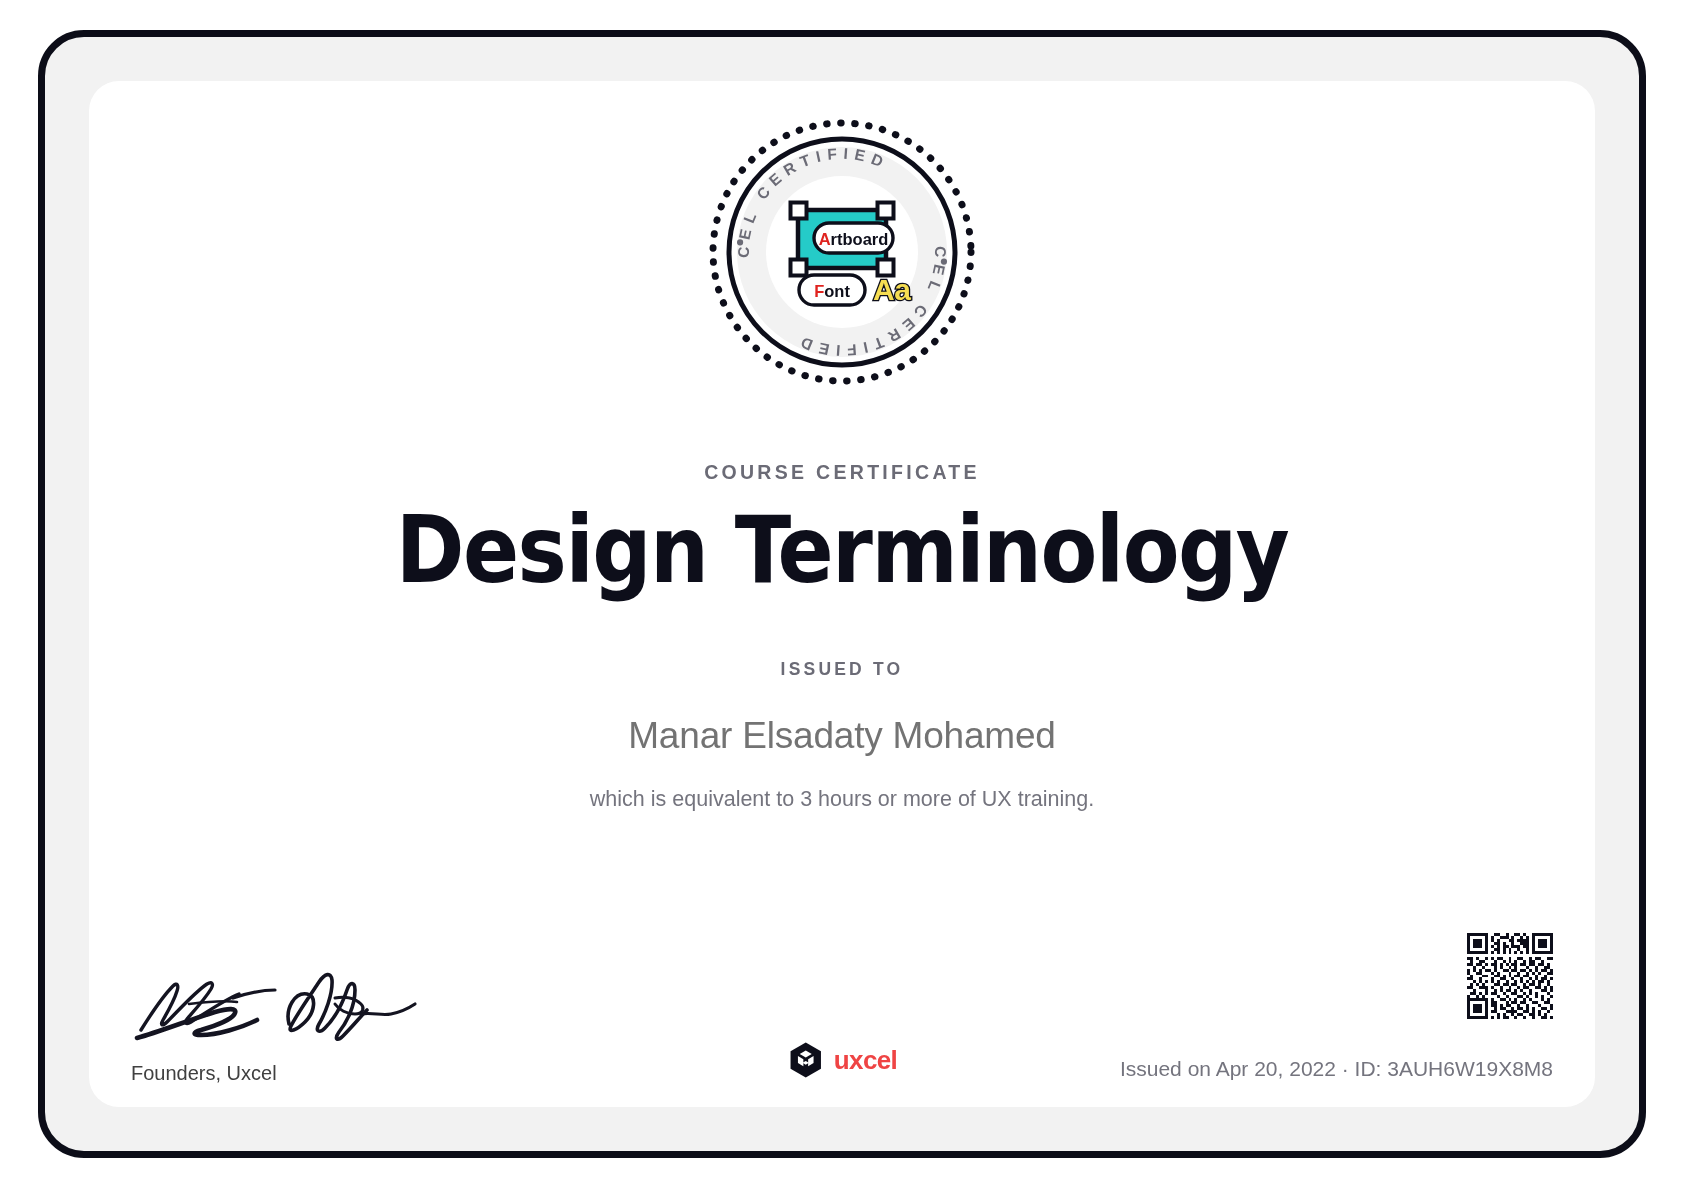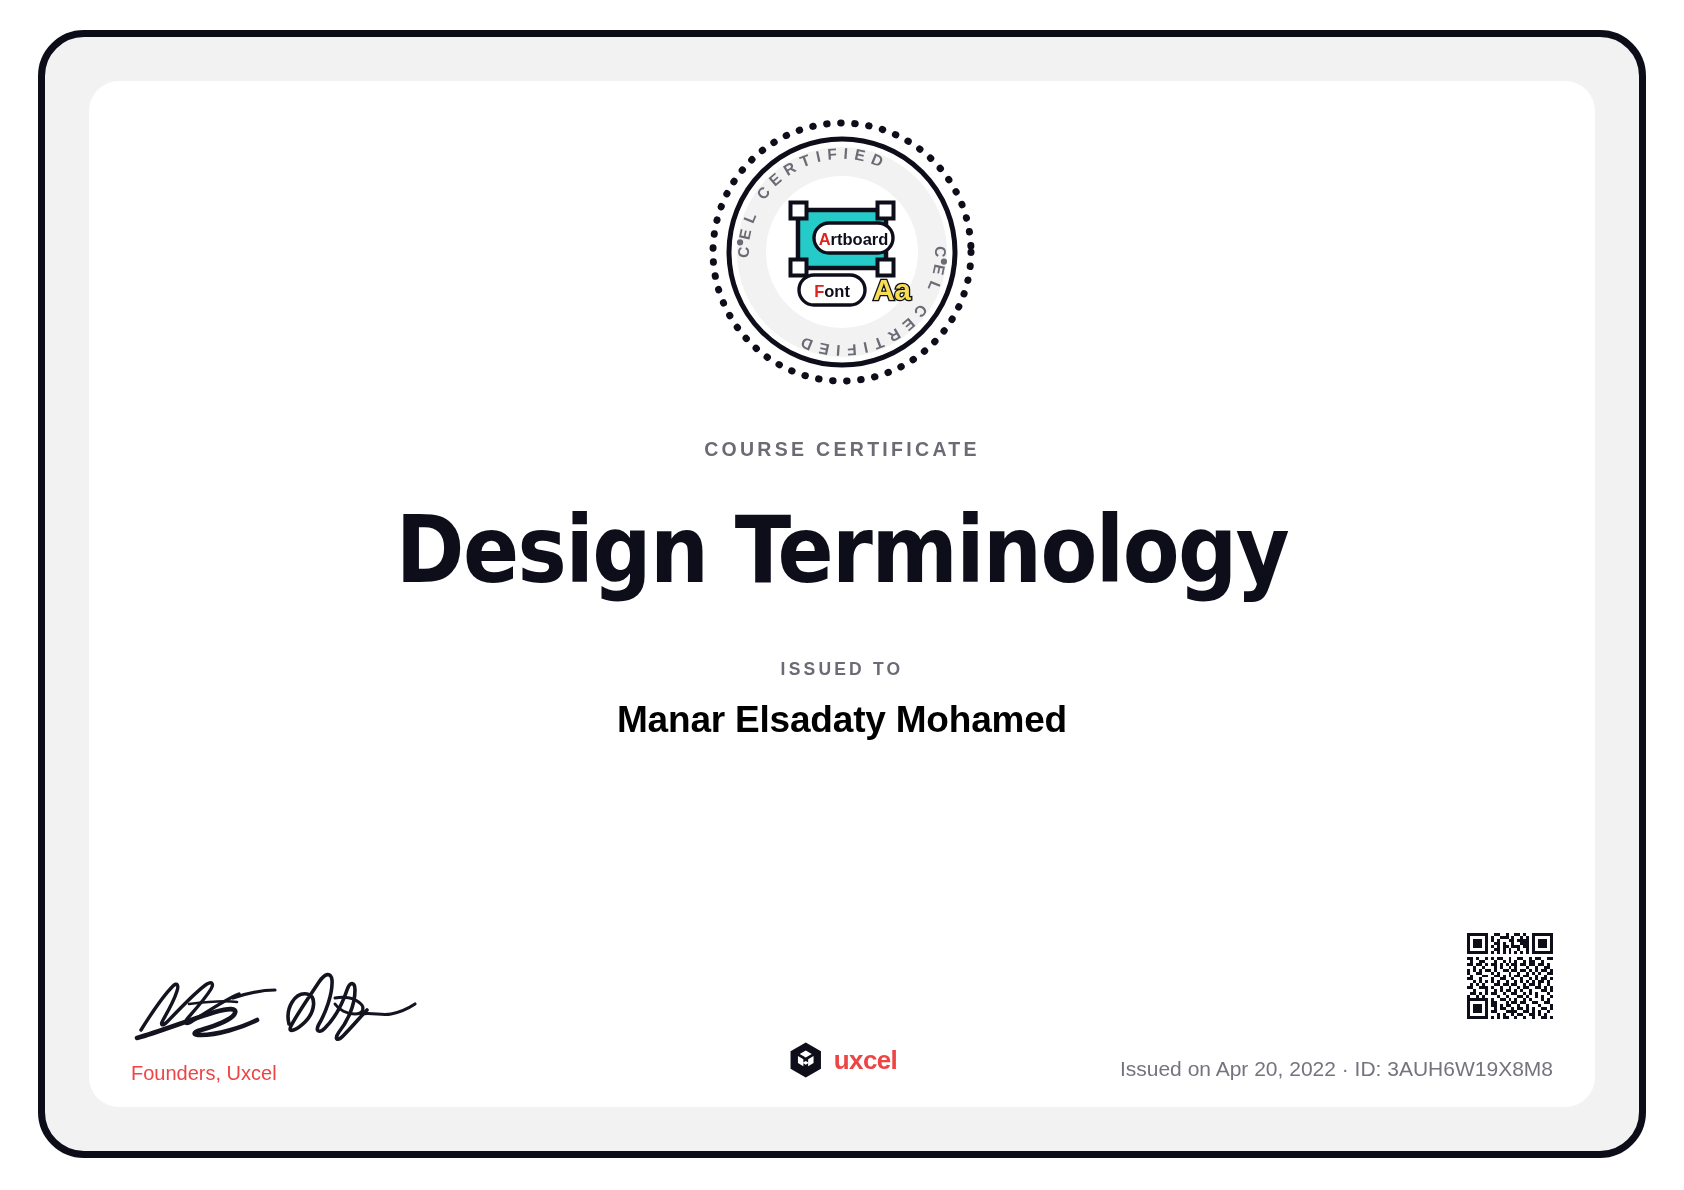--- a/index.html
+++ b/index.html
@@ -35,21 +35,21 @@
     width: 278px; height: 278px;
   }
   .seal-svg { display: block; width: 278px; height: 278px; }
 
   
   .center-col {
     position: absolute; left: 0; right: 0;
     text-align: center;
   }
   #eyebrow {
-    top: 357px;
+    top: 380px;
     font-size: 19.5px;
     letter-spacing: 3.3px;
     font-weight: 700;
     color: #6b6b76;
   }
   #course-title {
     top: 420px;
     font-size: 92px;
     line-height: 1.08;
     font-weight: 700;
@@ -59,24 +59,24 @@
     font-stretch: condensed;
   }
   #issued-to-label {
     top: 578px;
     font-size: 17.5px;
     letter-spacing: 3.2px;
     font-weight: 600;
     color: #6b6b76;
   }
   #recipient-name {
-    top: 618px;
+    top: 634px;
     font-size: 37px;
-    font-weight: 700;
-    color: #000000;
+    font-weight: 400;
+    color: #737373;
     letter-spacing: -0.2px;
   }
   #description {
     top: 700px;
     font-size: 21.5px;
     line-height: 1.75;
     color: #74747e;
   }
   #description .desc-line { display: block; }
 
@@ -87,21 +87,21 @@
   }
   #signature-block {
     position: absolute;
     left: 40px; bottom: 22px;
     width: 330px;
   }
   #signatures-svg { display: block; width: 292px; height: 92px; }
   #founders-label {
     margin-top: 12px;
     font-size: 20px;
-    color: #ef4444;
+    color: #404040;
     padding-left: 2px;
   }
   #brand-block {
     position: absolute;
     left: 50%; bottom: 28px;
     transform: translateX(-50%);
     display: flex;
     align-items: center;
     gap: 9px;
   }
@@ -185,20 +185,21 @@
 
     <div class="center-col" id="eyebrow">COURSE CERTIFICATE</div>
 
     <div class="center-col" id="issued-to-label">ISSUED TO</div>
 
     <div class="center-col" id="course-title">Design Terminology</div>
 
     <div class="center-col" id="recipient-name">Manar Elsadaty Mohamed</div>
 
     <div class="center-col" id="description">
+      <span class="desc-line">which is equivalent to 3 hours or more of UX training.</span>
     </div>
 
     <div id="footer">
 
       <div id="signature-block">
         <svg id="signatures-svg" viewBox="0 0 292 92" xmlns="http://www.w3.org/2000/svg">
           <g fill="none" stroke="#141421" stroke-linecap="round" stroke-linejoin="round">
 
             <path d="M12 72 C 22 56, 34 38, 44 28 C 48 24, 50 27, 48 33 C 45 43, 38 55, 34 62
                      C 31 67, 33 69, 38 64 C 50 52, 66 34, 78 26 C 83 23, 85 26, 82 31

